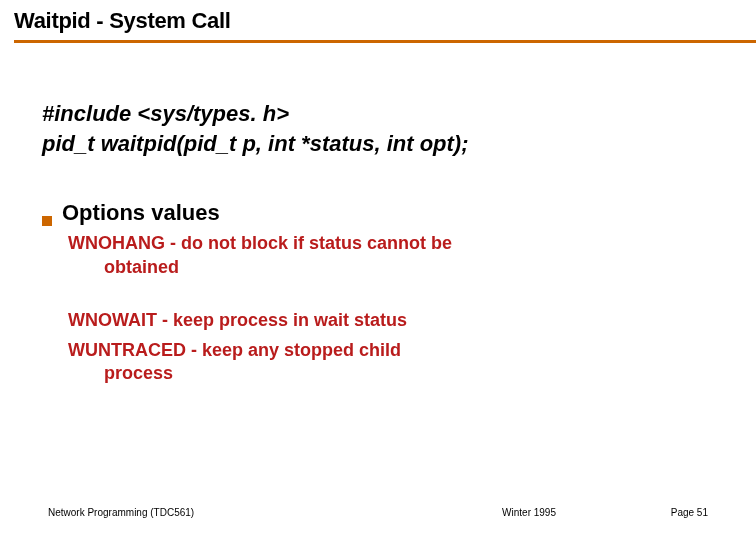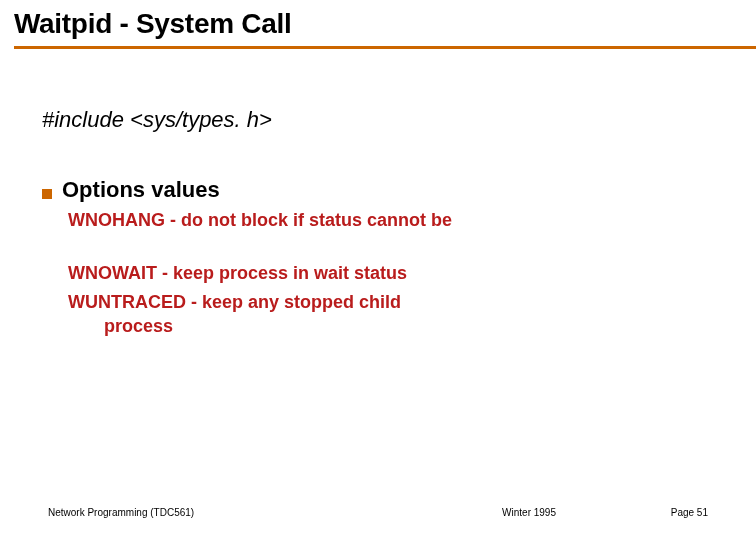--- a/index.html
+++ b/index.html
@@ -14,43 +14,43 @@
   .slide {
     width: 100%;
     height: 100%;
     position: relative;
     padding: 0;
   }
   .title-block {
     padding: 8px 14px 4px 14px;
   }
   .title {
-    font-size: 28px;
+    font-size: 22px;
     font-weight: bold;
     color: #000;
     letter-spacing: -0.3px;
   }
   .title-underline {
     margin-top: 2px;
     height: 3px;
     background: #cc6600;
     width: calc(100% - 14px);
     margin-left: 14px;
   }
   .code-block {
     margin: 56px 0 0 42px;
     font-size: 22px;
-    font-weight: normal;
+    font-weight: bold;
     font-style: italic;
     color: #000;
     line-height: 1.35;
   }
   .bullet-row {
     display: flex;
-    align-items: center;
+    align-items: flex-end;
     margin: 42px 0 0 42px;
   }
   .bullet-square {
     width: 10px;
     height: 10px;
     background: #cc6600;
     margin-top: 8px;
     margin-right: 10px;
     flex-shrink: 0;
   }
@@ -94,30 +94,32 @@
 
 <div class="slide">
 
   <div class="title-block">
     <div class="title">Waitpid - System Call</div>
   </div>
   <div class="title-underline"></div>
 
   <div class="code-block">
     <div>#include &lt;sys/types. h&gt;</div>
+    <div>pid_t waitpid(pid_t p, int *status, int opt);</div>
   </div>
 
   <div class="bullet-row">
     <div class="bullet-square"></div>
     <div class="bullet-text">Options values</div>
   </div>
 
   <div class="option-block">
     <span>WNOHANG</span>
     <span>- do not block if status cannot be</span>
+    <span class="option-desc-indent">obtained</span>
   </div>
 
   <div class="option-gap"></div>
 
   <div class="option-block">
     <span>WNOWAIT</span>
     <span>- keep process in wait status</span>
   </div>
 
   <div class="option-block">

